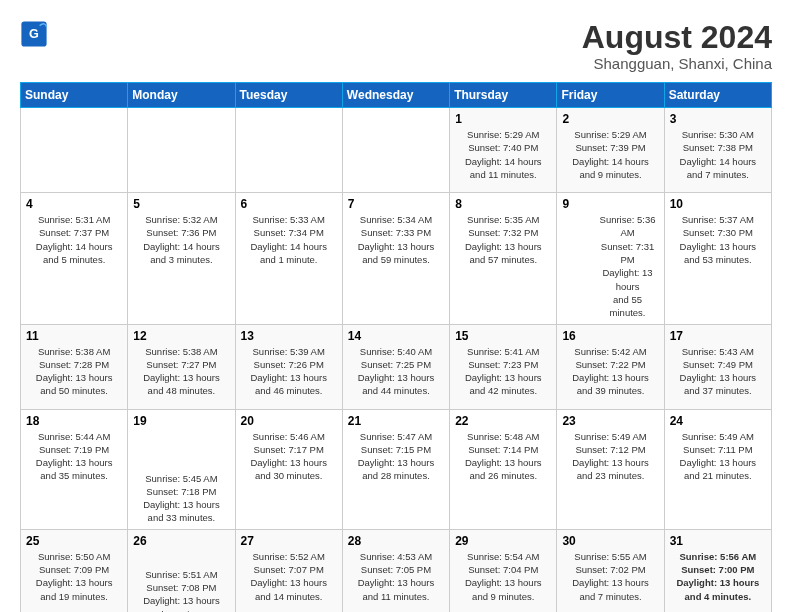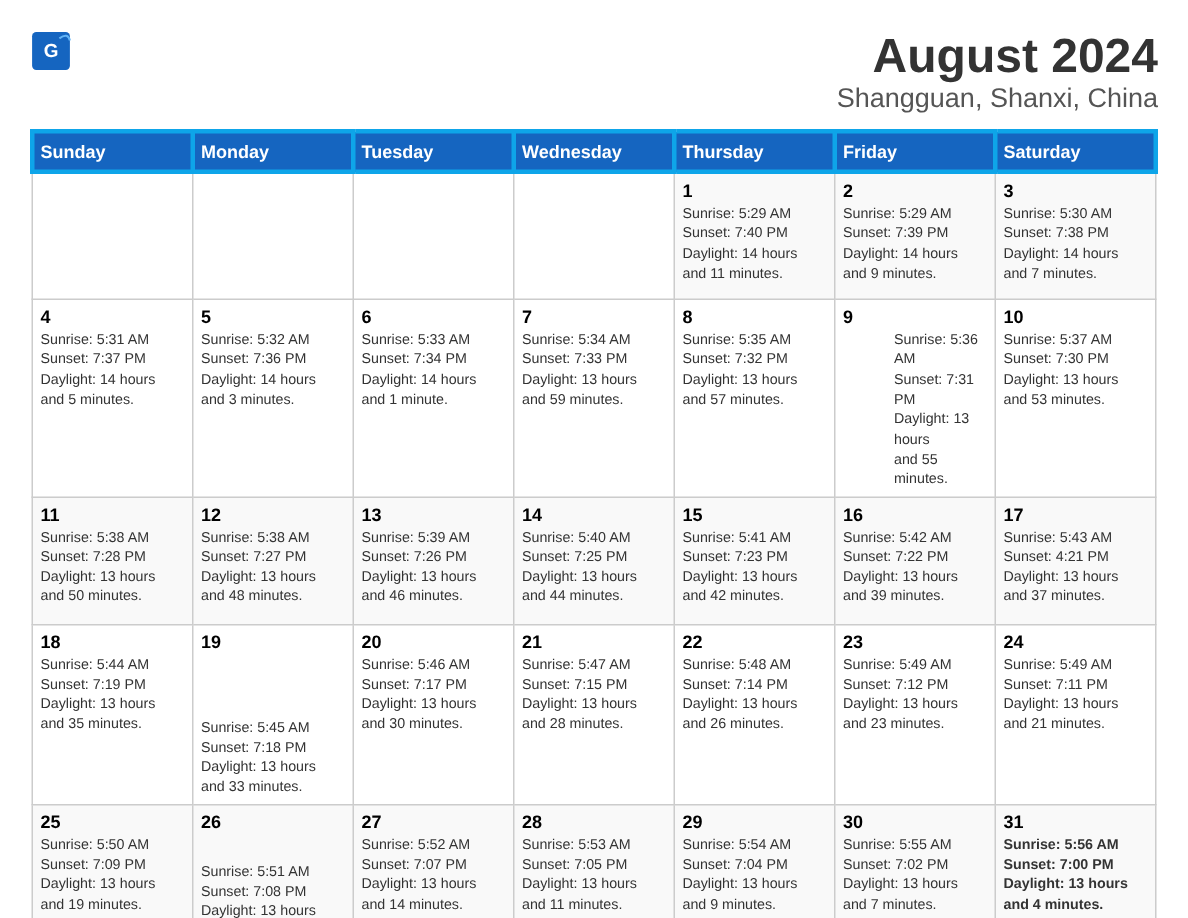--- a/index.html
+++ b/index.html
@@ -37,36 +37,36 @@
     .title-area {
       text-align: right;
     }
     .month-title {
       font-size: 32px;
       font-weight: bold;
       color: #333;
       line-height: 1.1;
     }
     .subtitle {
-      font-size: 18px;
+      font-size: 15px;
       color: #555;
     }
     table {
       width: 100%;
       border-collapse: collapse;
       font-size: 10.5px;
     }
     thead tr th {
       background-color: #1565C0;
       color: #fff;
       padding: 5px 4px;
       text-align: left;
       font-size: 12px;
       font-weight: bold;
-      border: 3px solid #0ea5e9;
+      border: 1px solid #0ea5e9;
     }
     tbody tr td {
       border: 1px solid #ccc;
       vertical-align: top;
       padding: 4px 5px;
       width: 14.28%;
       min-height: 80px;
       height: 85px;
     }
     tbody tr:nth-child(odd) td {
@@ -78,20 +78,21 @@
     .day-number {
       font-weight: bold;
       font-size: 12px;
       margin-bottom: 2px;
       display: block;
     }
     .day-info {
       font-size: 9.5px;
       color: #333;
       line-height: 1.4;
+      text-align: center;
     }
     .empty-cell {
       background: #fff !important;
     }
   </style>
 </head>
 <body>
 
 <div class="header-area">
   <div class="logo">
@@ -237,21 +238,21 @@
         <td>
           <span class="day-number">16</span>
           <div class="day-info" style="white-space: pre-line;">Sunrise: 5:42 AM
 Sunset: 7:22 PM
 Daylight: 13 hours
 and 39 minutes.</div>
         </td>
         <td>
           <span class="day-number">17</span>
           <div class="day-info" style="white-space: pre-line;">Sunrise: 5:43 AM
-Sunset: 4:21 PM
+Sunset: 7:49 PM
 Daylight: 13 hours
 and 37 minutes.</div>
         </td>
       </tr>
       <tr>
         <td>
           <span class="day-number">18</span>
           <div class="day-info" style="white-space: pre-line;">Sunrise: 5:44 AM
 Sunset: 7:19 PM
 Daylight: 13 hours
@@ -317,21 +318,21 @@
         </td>
         <td>
           <span class="day-number">27</span>
           <div class="day-info" style="white-space: pre-line;">Sunrise: 5:52 AM
 Sunset: 7:07 PM
 Daylight: 13 hours
 and 14 minutes.</div>
         </td>
         <td>
           <span class="day-number">28</span>
-          <div class="day-info" style="white-space: pre-line;">Sunrise: 5:53 AM
+          <div class="day-info" style="white-space: pre-line;">Sunrise: 4:53 AM
 Sunset: 7:05 PM
 Daylight: 13 hours
 and 11 minutes.</div>
         </td>
         <td>
           <span class="day-number">29</span>
           <div class="day-info" style="white-space: pre-line;">Sunrise: 5:54 AM
 Sunset: 7:04 PM
 Daylight: 13 hours
 and 9 minutes.</div>

